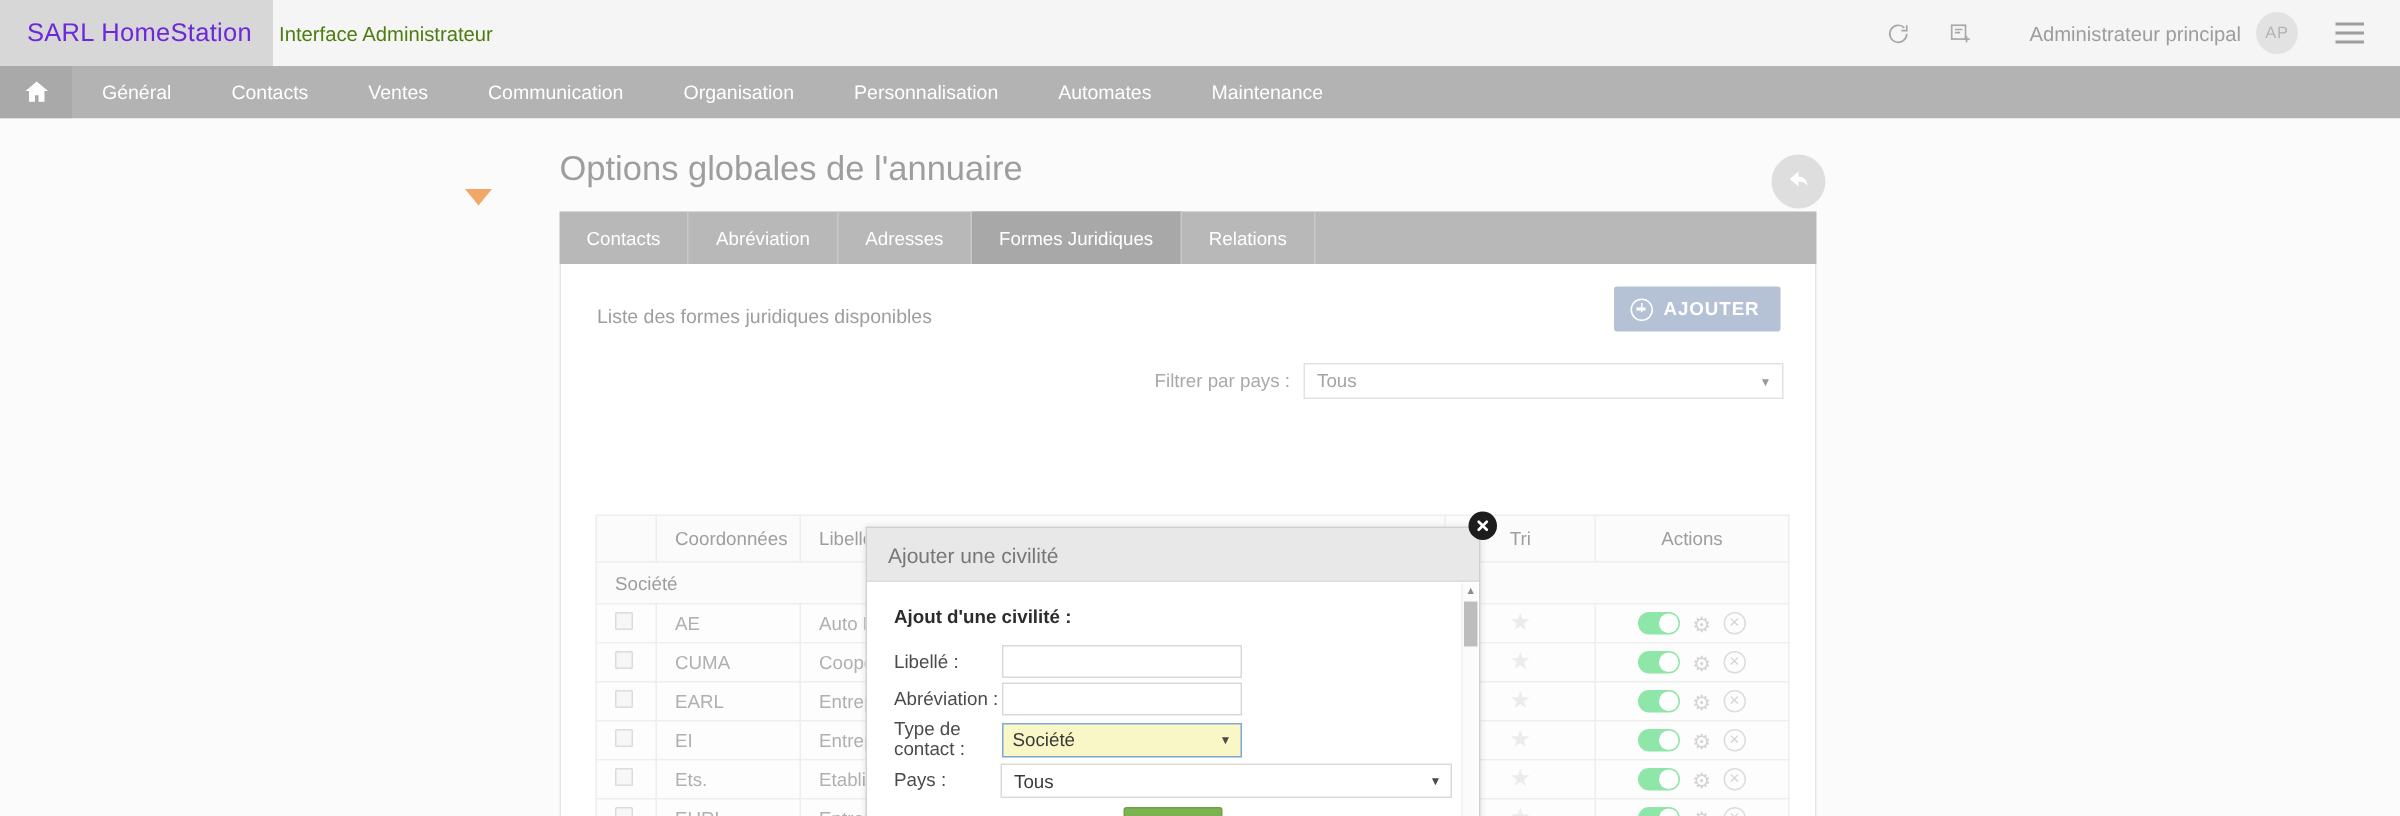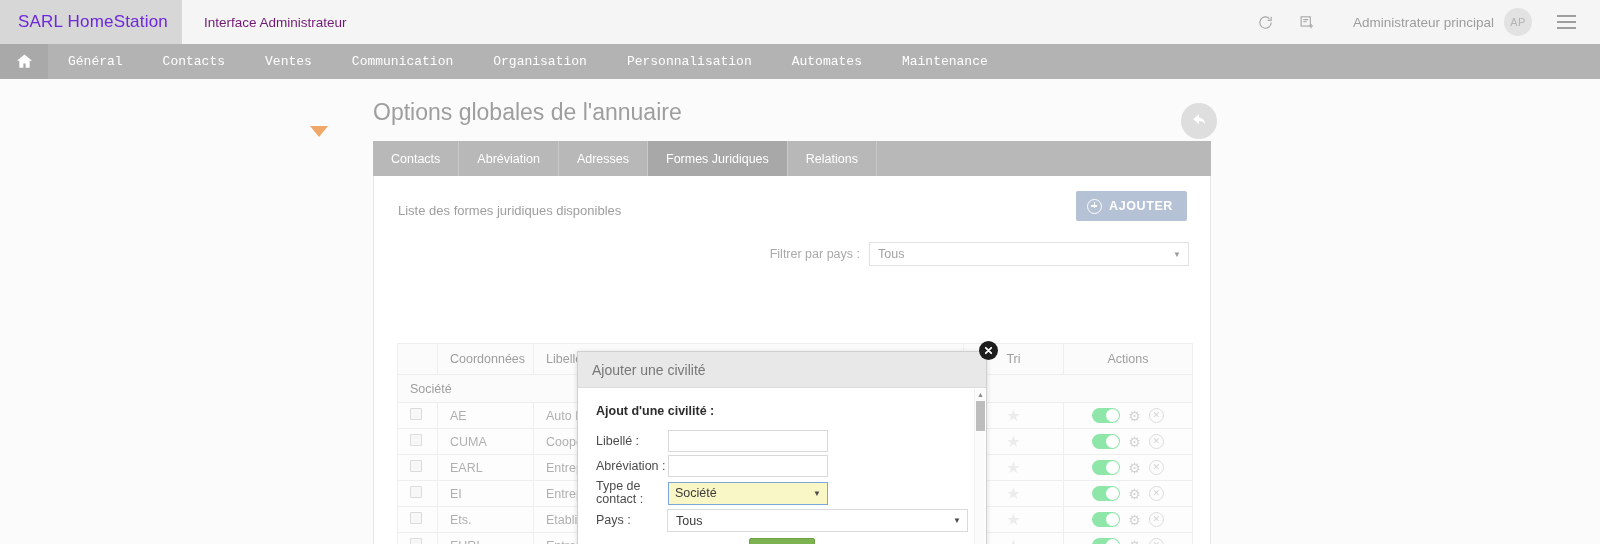--- a/index.html
+++ b/index.html
@@ -16,21 +16,21 @@
   .topbar {
     position: absolute; top: 0; left: 0; width: 1600px; height: 44px;
     background: #f5f5f5; display: flex; align-items: center;
   }
   .brand {
     width: 182px; height: 44px; background: #d7d7d7;
     display: flex; align-items: center; padding-left: 18px;
     color: #6d28d9; font-size: 17px; letter-spacing: .2px;
   }
   .iface-title {
-    margin-left: 22px; color: #701a75; font-size: 13.5px;
+    margin-left: 4px; color: #4d7c0f; font-size: 13.5px;
   }
   .topbar-right {
     margin-left: auto; display: flex; align-items: center; height: 52px;
     padding-right: 14px; gap: 0;
   }
   .tb-icon {
     width: 42px; height: 44px; display: flex; align-items: center; justify-content: center;
     color: #a8a8a8;
   }
   .user-name { color: #9d9d9d; font-size: 13.5px; margin: 0 10px 0 24px; }
@@ -47,21 +47,21 @@
   .menubar {
     position: absolute; top: 44px; left: 0; width: 1600px; height: 35px;
     background: #b3b3b3; display: flex; align-items: center;
   }
   .menu-home {
     width: 48px; height: 35px; display: flex; align-items: center; justify-content: center;
     background: #a9a9a9;
   }
   .menu-item {
     padding: 0 20px; height: 35px; line-height: 35px; color: #ffffff;
-    font-size: 13px; white-space: nowrap; font-family: Liberation Mono, monospace;
+    font-size: 13px; white-space: nowrap;
   }
 
   
   .page { position: absolute; top: 79px; left: 0; width: 1600px; height: 465px;
           background: #fbfbfb; }
 
   .page-title {
     position: absolute; left: 373px; top: 20px;
     font-size: 23px; color: #9e9e9e; font-weight: normal;
   }

